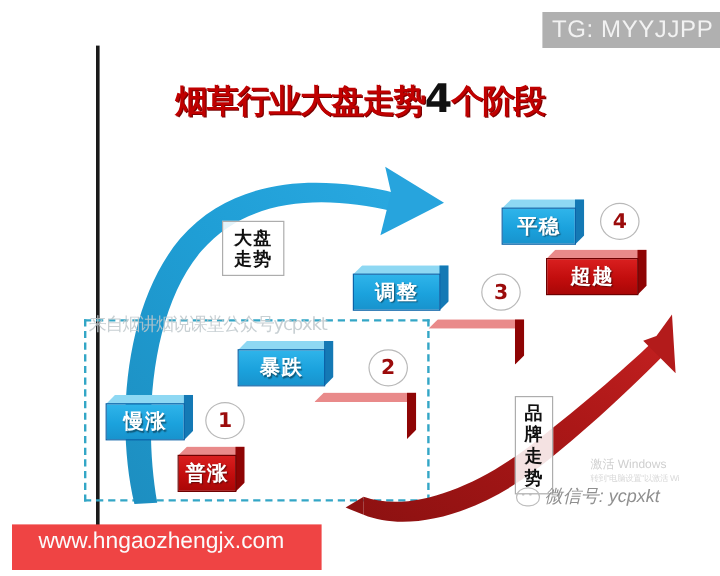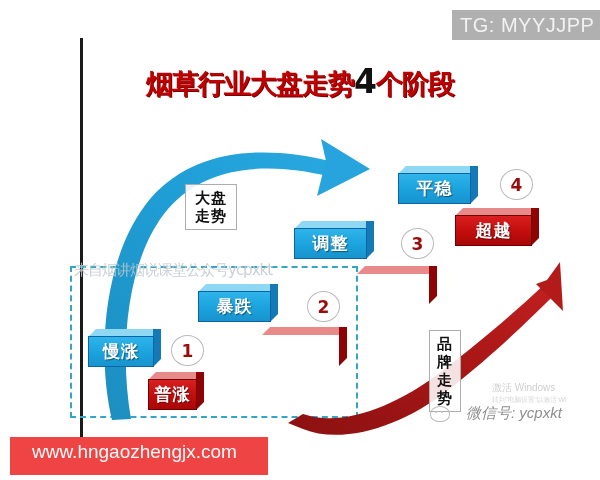--- a/index.html
+++ b/index.html
@@ -30,21 +30,21 @@
     white-space:nowrap;letter-spacing:-1px;
     font-family:"DejaVu Sans",sans-serif;
   }
   #win-activate{
     position:absolute;left:492px;top:382px;color:#cfcfcf;
     font-size:10px;line-height:12px;white-space:nowrap;
   }
   #win-activate .sub{font-size:7px;color:#d8d8d8;letter-spacing:-.3px;}
   #wechat-line{
     position:absolute;left:430px;top:404px;
-    display:flex;align-items:center;gap:16px;
+    display:flex;align-items:center;gap:4px;
     color:#9a9a9a;font-size:15px;white-space:nowrap;
   }
   #wechat-line .wx-icon{
     width:18px;height:14px;border-radius:50% 50% 45% 45%;
     border:1.6px solid #bdbdbd;position:relative;display:inline-block;
   }
   #wechat-line .wx-icon::before,#wechat-line .wx-icon::after{
     content:"";position:absolute;width:2.4px;height:2.4px;border-radius:50%;
     background:#bdbdbd;top:4px;
   }
@@ -184,21 +184,21 @@
       </div>
       <div class="box3d blue" style="left: 294px; top: 221px; width: 80px; height: 38px; border-radius: 19px;">
         <div class="top"></div>
         <div class="side"></div>
         <div class="face">调整</div>
       </div>
       <div class="box3d red" style="left: 357px; top: 266px; width: 80px; height: 38px;">
         <div class="top"></div>
         <div class="side"></div>
       </div>
-      <div class="box3d blue" style="left: 398px; top: 166px; width: 80px; height: 38px;">
+      <div class="box3d blue" style="left: 418px; top: 166px; width: 69px; height: 38px;">
         <div class="top"></div>
         <div class="side"></div>
         <div class="face">平稳</div>
       </div>
       <div class="box3d red" style="left: 455px; top: 208px; width: 84px; height: 38px; text-align: right;">
         <div class="top"></div>
         <div class="side"></div>
         <div class="face">超越</div>
       </div>
     </div>

